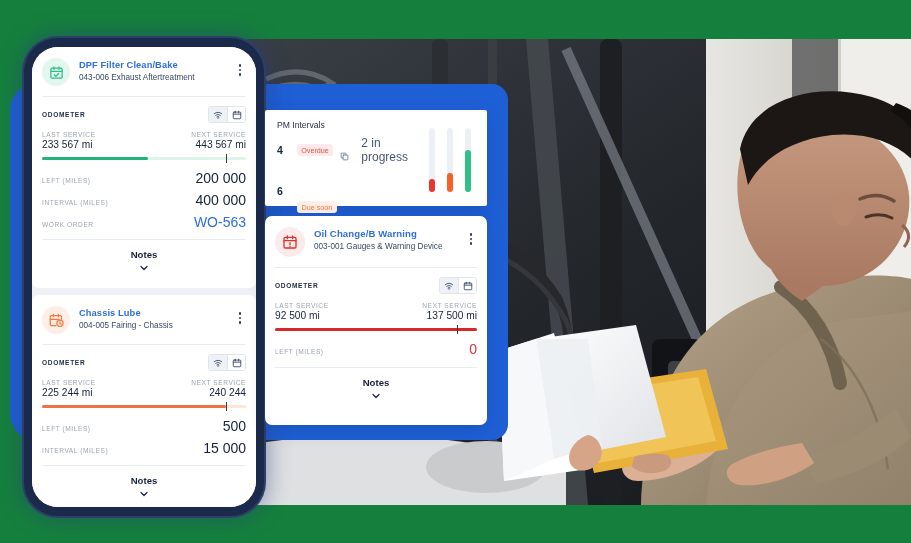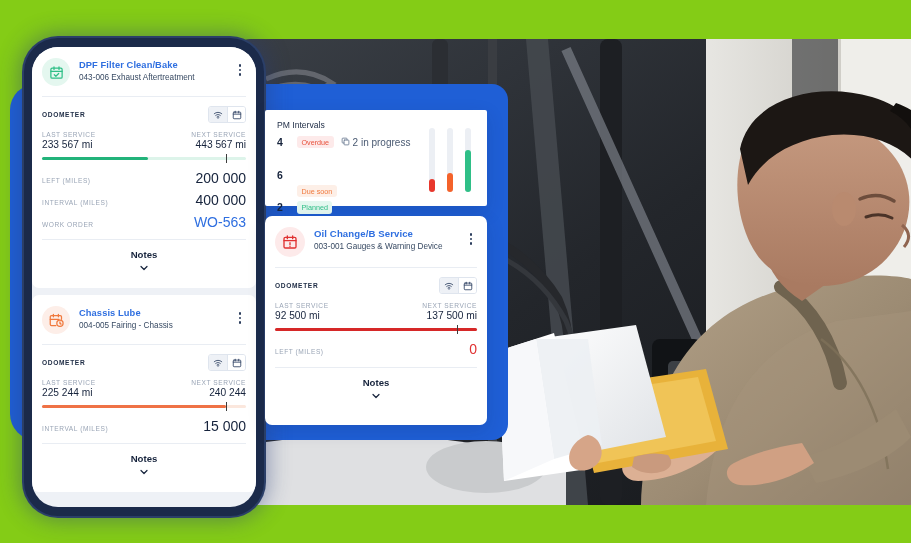--- a/index.html
+++ b/index.html
@@ -2,21 +2,21 @@
 <html><head>
 <meta charset="utf-8">
 <style>
   * { box-sizing: border-box; margin: 0; padding: 0; }
   html, body {
     width: 911px; height: 543px;
     background: #ffffff;
     font-family: "Liberation Sans", sans-serif;
     overflow: hidden;
   }
-  #stage { position: relative; width: 911px; height: 543px; background:#84cc16; }
+  #stage { position: relative; width: 911px; height: 543px; background:#15803d; }
 
   
   .photo-wrap {
     position: absolute; left: 236px; top: 39px;
     width: 675px; height: 466px;
     border-radius: 14px 0 0 14px;
     overflow: hidden;
   }
   .photo-wrap svg { display:block; width:100%; height:100%; }
 
@@ -141,21 +141,21 @@
   .pm-left { flex: 1 1 auto; }
   .pm-title { font-size: 8.6px; color: #1d2b44; font-weight: 400; margin-bottom: 6px; }
   .pm-row { display: flex; align-items: center; gap: 7px; margin-bottom: 4px; }
   .pm-num { font-size: 10.5px; font-weight: 700; color: #16233c; width: 13px; }
   .pm-pill {
     font-size: 7.2px; padding: 1.6px 4.5px; border-radius: 3px; font-weight: 400;
   }
   .pm-pill.overdue { background: #fdeaea; color: #e8503a; }
   .pm-pill.duesoon { background: #fdefe7; color: #f0793d; margin-top: 33px; }
   .pm-pill.planned { background: #e4f7ef; color: #2fbf87; }
-  .pm-progress { display: flex; align-items: flex-end; gap: 3px; font-size: 10px; color: #4a5a72; }
+  .pm-progress { display: flex; align-items: flex-end; gap: 12px; font-size: 12px; color: #4a5a72; }
   .pm-bars { display: flex; align-items: flex-end; gap: 12px; padding: 3px 4px 4px 0; }
   .pm-bar { width: 6px; height: 64px; background: #eceff4; border-radius: 3px; position: relative; }
   .pm-bar > span { position: absolute; bottom: 0; left: 0; width: 100%; border-radius: 3px; display: block; }
 
   
   .oil-card {
     position: absolute; left: 265px; top: 216px;
     width: 222px; height: 209px;
     background: #fff; border-radius: 7px;
     box-shadow: 0 6px 18px rgba(18,38,80,.16);
@@ -437,20 +437,24 @@
         </div>
 
         <div class="bar-wrap">
           <div class="bar-track" style="background:#fbe7dd;">
             <div class="bar-fill" style="background:#ef7246;width:90%"></div>
             <div class="bar-marker" style="left:90%"></div>
           </div>
         </div>
 
         <div class="kv">
+          <span class="kv-k">LEFT (MILES)</span>
+          <span class="kv-v">500</span>
+        </div>
+        <div class="kv">
           <span class="kv-k">INTERVAL (MILES)</span>
           <span class="kv-v">15 000</span>
         </div>
 
         <div class="divider" style="margin-top:9px;"></div>
         <div class="notes-row">
           <span class="notes-label">Notes</span>
           <span>
             <svg width="12" height="12" viewBox="0 0 24 24" fill="none" stroke="#16233c" stroke-width="2.4" stroke-linecap="round" stroke-linejoin="round">
                 <path d="M6 9l6 6 6-6"></path>
@@ -507,21 +511,21 @@
   <div class="oil-card">
     <div class="card-head">
       <div class="badge-icon red">
         <svg width="16" height="16" viewBox="0 0 24 24" fill="none" stroke="#e03131" stroke-width="2" stroke-linecap="round" stroke-linejoin="round">
           <rect x="3" y="5" width="18" height="16" rx="2"></rect>
           <path d="M8 3v4M16 3v4M3 10h18"></path>
           <path d="M12 13v3.2M12 18.6v.2"></path>
         </svg>
       </div>
       <div class="head-text">
-        <div class="head-title">Oil Change/B Service</div>
+        <div class="head-title">Oil Change/B Warning</div>
         <div class="head-sub">003-001 Gauges &amp; Warning Device</div>
       </div>
       <div class="kebab">
         <i></i>
           <i></i>
           <i></i>
       </div>
     </div>
     <div class="divider"></div>
 

